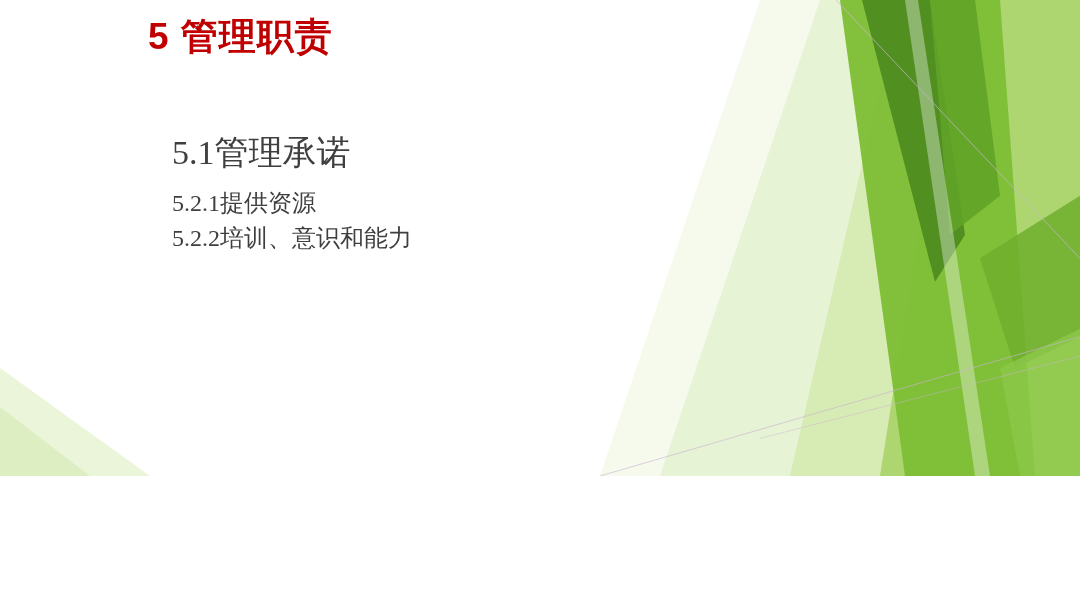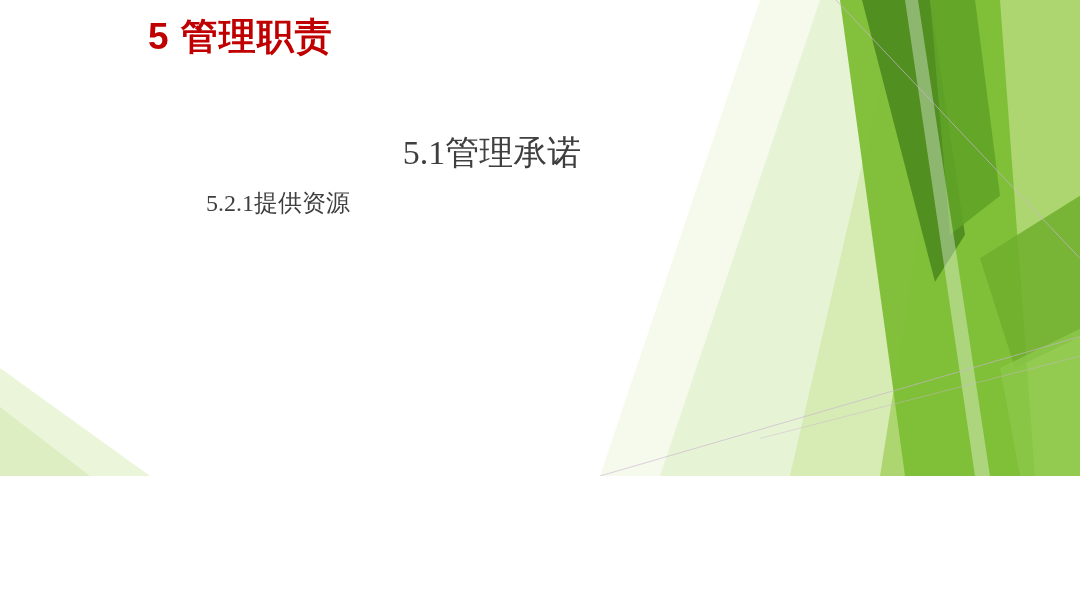--- a/index.html
+++ b/index.html
@@ -38,28 +38,26 @@
     left: 172px;
     top: 128px;
     width: 640px;
   }
   .lvl1 {
     font-family: "Liberation Serif", serif;
     font-size: 34px;
     color: #3f3f3f;
     line-height: 1.48;
     white-space: nowrap;
-    text-align: center;
   }
   .lvl2 {
     font-family: "Liberation Serif", serif;
     font-size: 24px;
     color: #3f3f3f;
     line-height: 1.45;
-    margin-left: 34px;
     white-space: nowrap;
   }
   .lvl2-first { margin-top: 8px; }
 </style>
 </head>
 <body>
 
 <div class="slide">
 
   <svg class="deco-layer" viewBox="0 0 1080 608" preserveAspectRatio="none">
@@ -88,15 +86,16 @@
     <line x1="836" y1="0" x2="1080" y2="330" stroke="#C9B4D2" stroke-width="1" opacity="0.8"></line>
     <line x1="600" y1="608" x2="1080" y2="430" stroke="#C9B4D2" stroke-width="1" opacity="0.7"></line>
     <line x1="760" y1="560" x2="1080" y2="455" stroke="#C9B4D2" stroke-width="1" opacity="0.5"></line>
   </svg>
 
   <div class="title">5 管理职责</div>
 
   <div class="body-block">
     <div class="lvl1">5.1管理承诺</div>
     <div class="lvl2 lvl2-first">5.2.1提供资源</div>
+    <div class="lvl2">5.2.2培训、意识和能力</div>
   </div>
 
 </div>
 
 </body></html>

